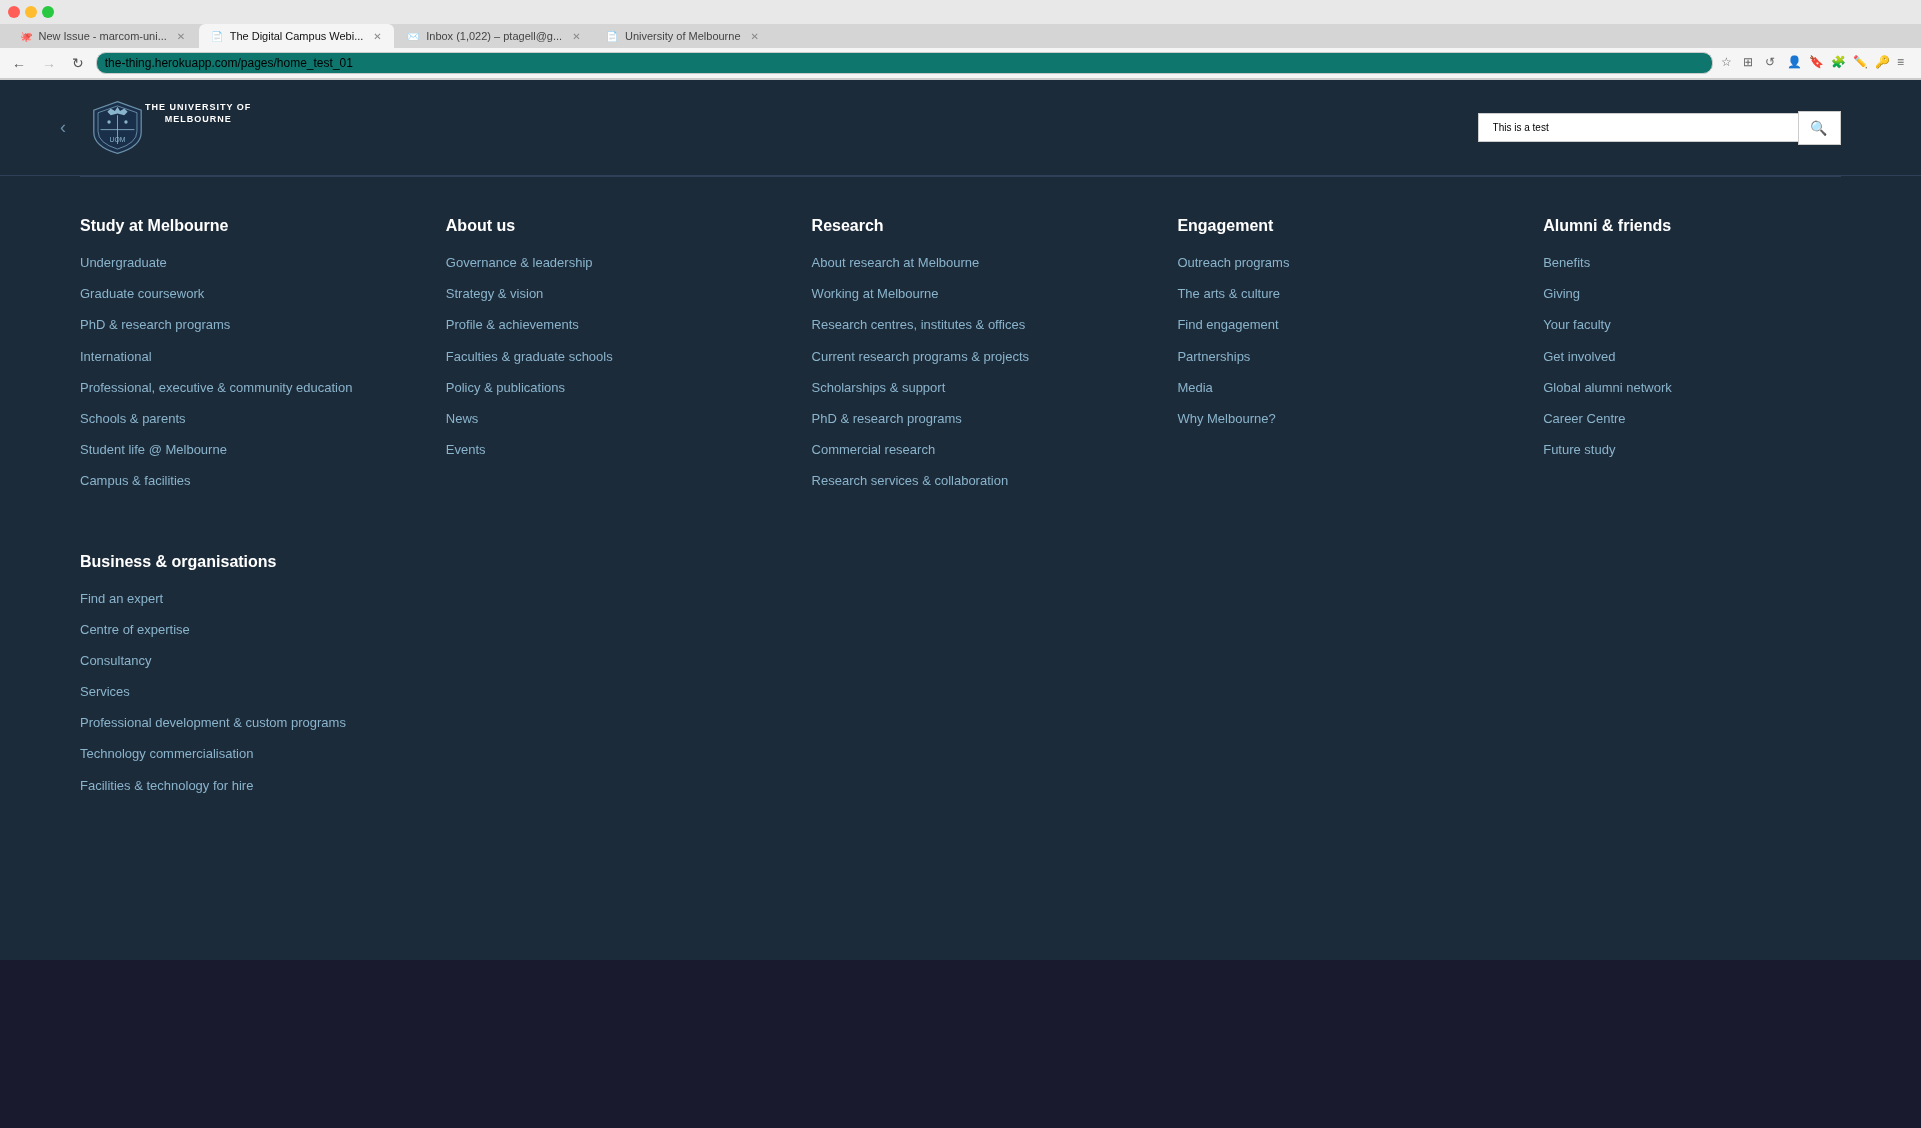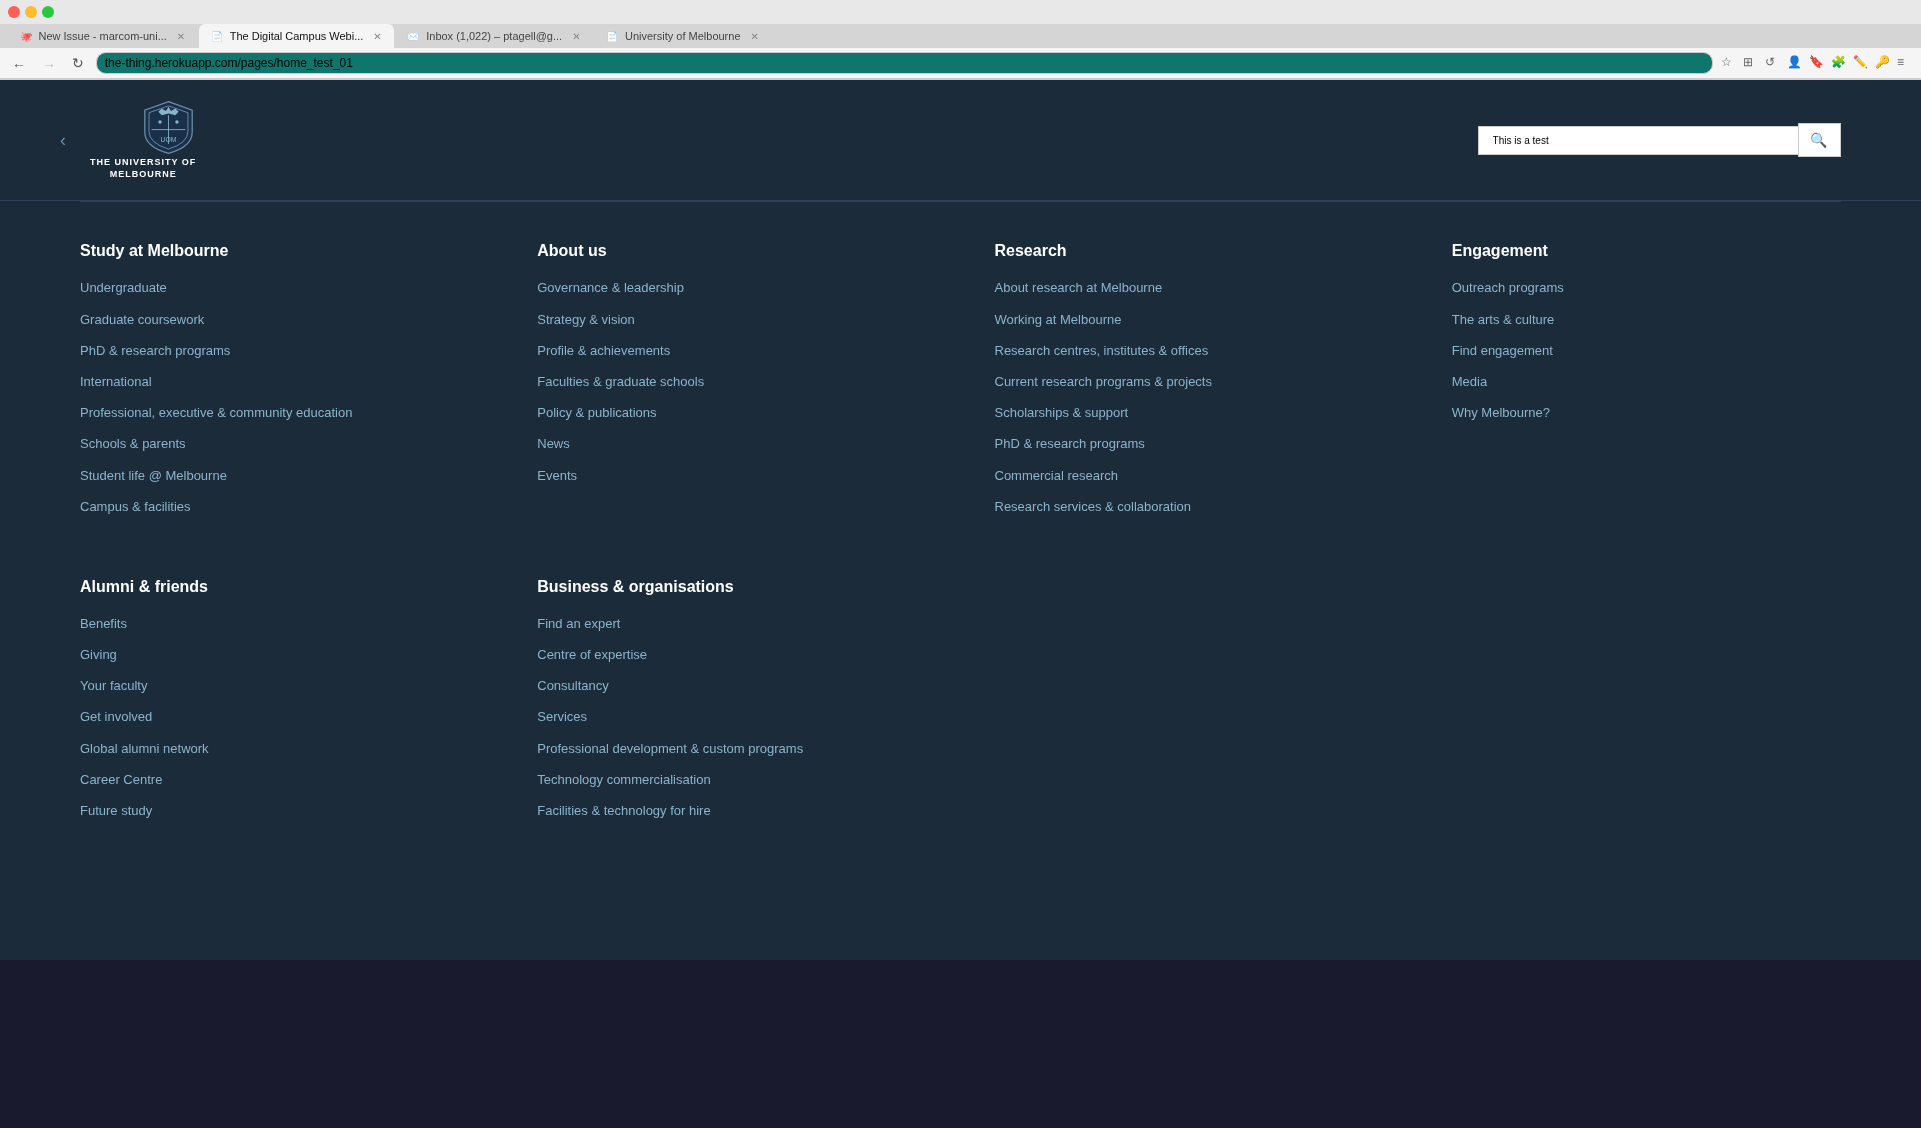--- a/index.html
+++ b/index.html
@@ -103,22 +103,21 @@
       gap: 16px;
     }
     .back-arrow {
       color: #6a8fa8;
       font-size: 18px;
       cursor: pointer;
       margin-right: 8px;
     }
     .logo-container {
       display: flex;
-      flex-direction: column;
-      align-items: flex-end;
+      align-items: flex-start;
     }
     .logo-crest {
       width: 55px;
       height: 55px;
     }
     .logo-text {
       color: white;
       font-size: 9px;
       text-align: center;
       letter-spacing: 1px;
@@ -145,21 +144,21 @@
       background: white;
       border: 1px solid #ccc;
       cursor: pointer;
       font-size: 14px;
     }
 
     
     .nav-grid {
       padding: 40px 80px 60px 80px;
       display: grid;
-      grid-template-columns: 1fr 1fr 1fr 1fr;
+      grid-template-columns: 1fr 1fr 1fr 1fr 1fr;
       gap: 50px 68px;
     }
     .nav-section h3 {
       color: white;
       font-size: 16px;
       font-weight: bold;
       margin-bottom: 18px;
     }
     .nav-section ul {
       list-style: none;
@@ -310,20 +309,21 @@
           <li><a href="#">Commercial research</a></li>
           <li><a href="#">Research services &amp; collaboration</a></li>
         </ul>
       </div>
       <div class="nav-section">
         <h3>Engagement</h3>
         <ul>
           <li><a href="#">Outreach programs</a></li>
           <li><a href="#">The arts &amp; culture</a></li>
           <li><a href="#">Find engagement</a></li>
+          <li><a href="#">Partnerships</a></li>
           <li><a href="#">Media</a></li>
           <li><a href="#">Why Melbourne?</a></li>
         </ul>
       </div>
       <div class="nav-section">
         <h3>Alumni &amp; friends</h3>
         <ul>
           <li><a href="#">Benefits</a></li>
           <li><a href="#">Giving</a></li>
           <li><a href="#">Your faculty</a></li>

